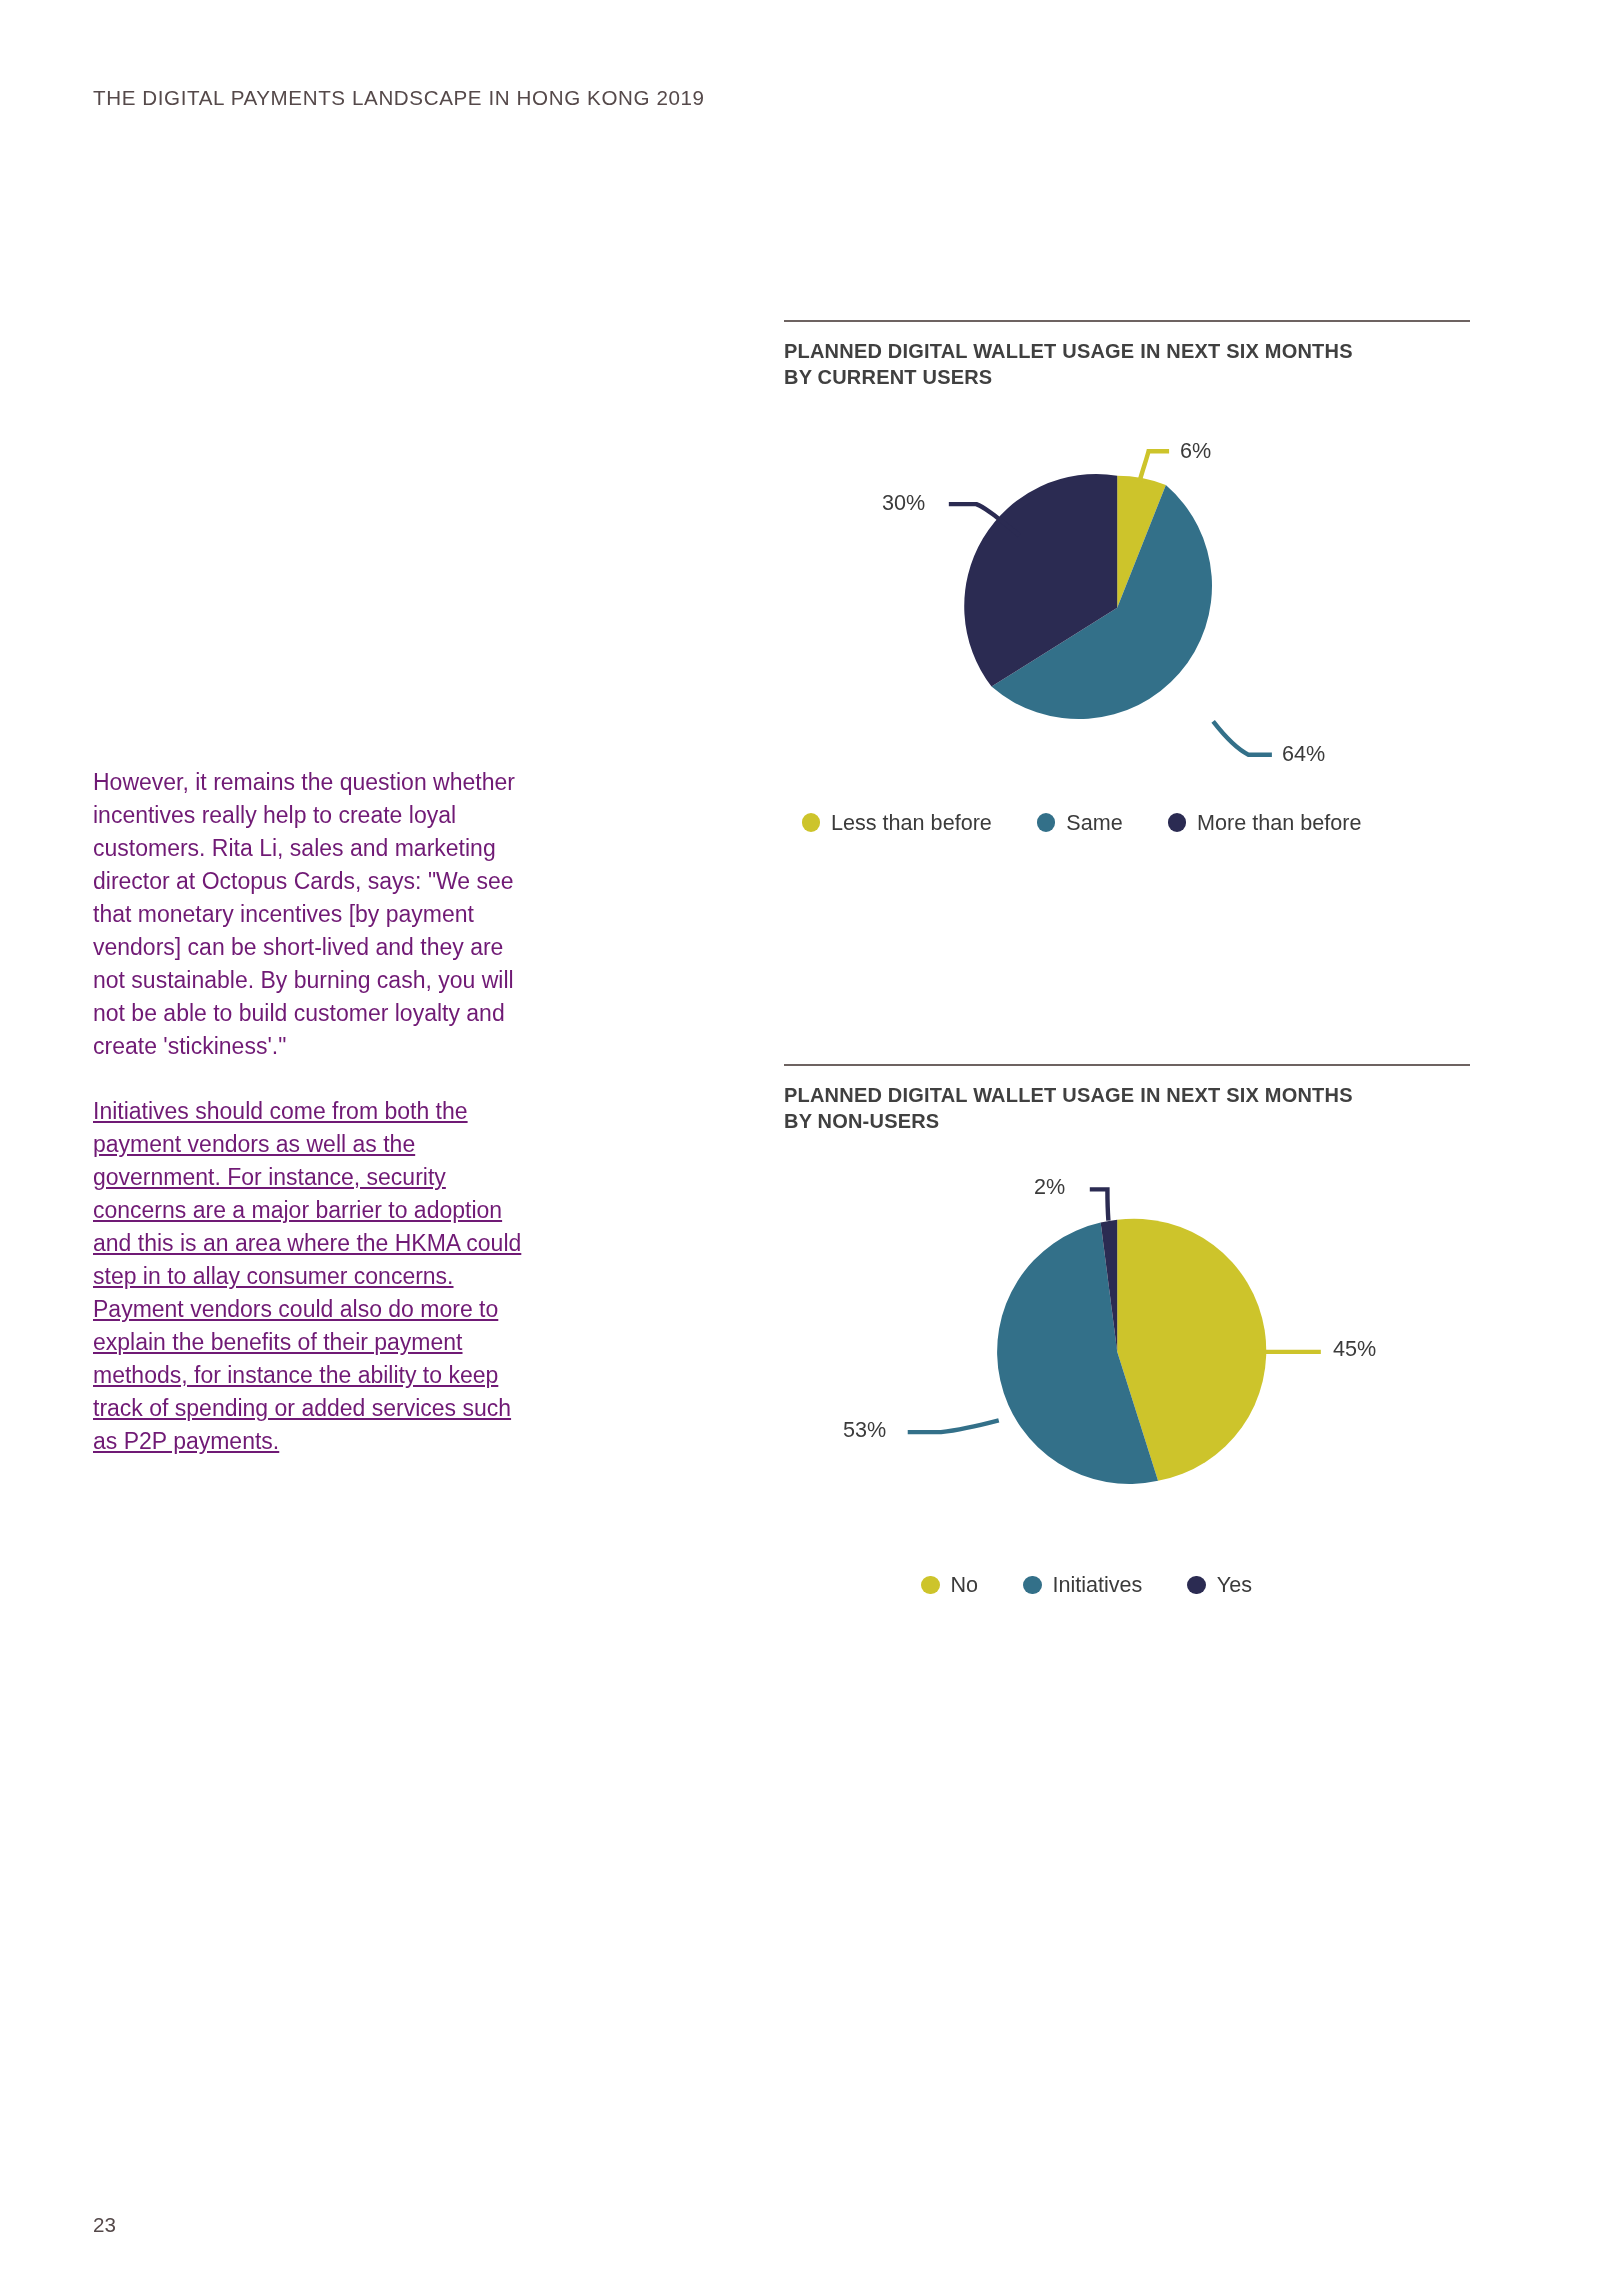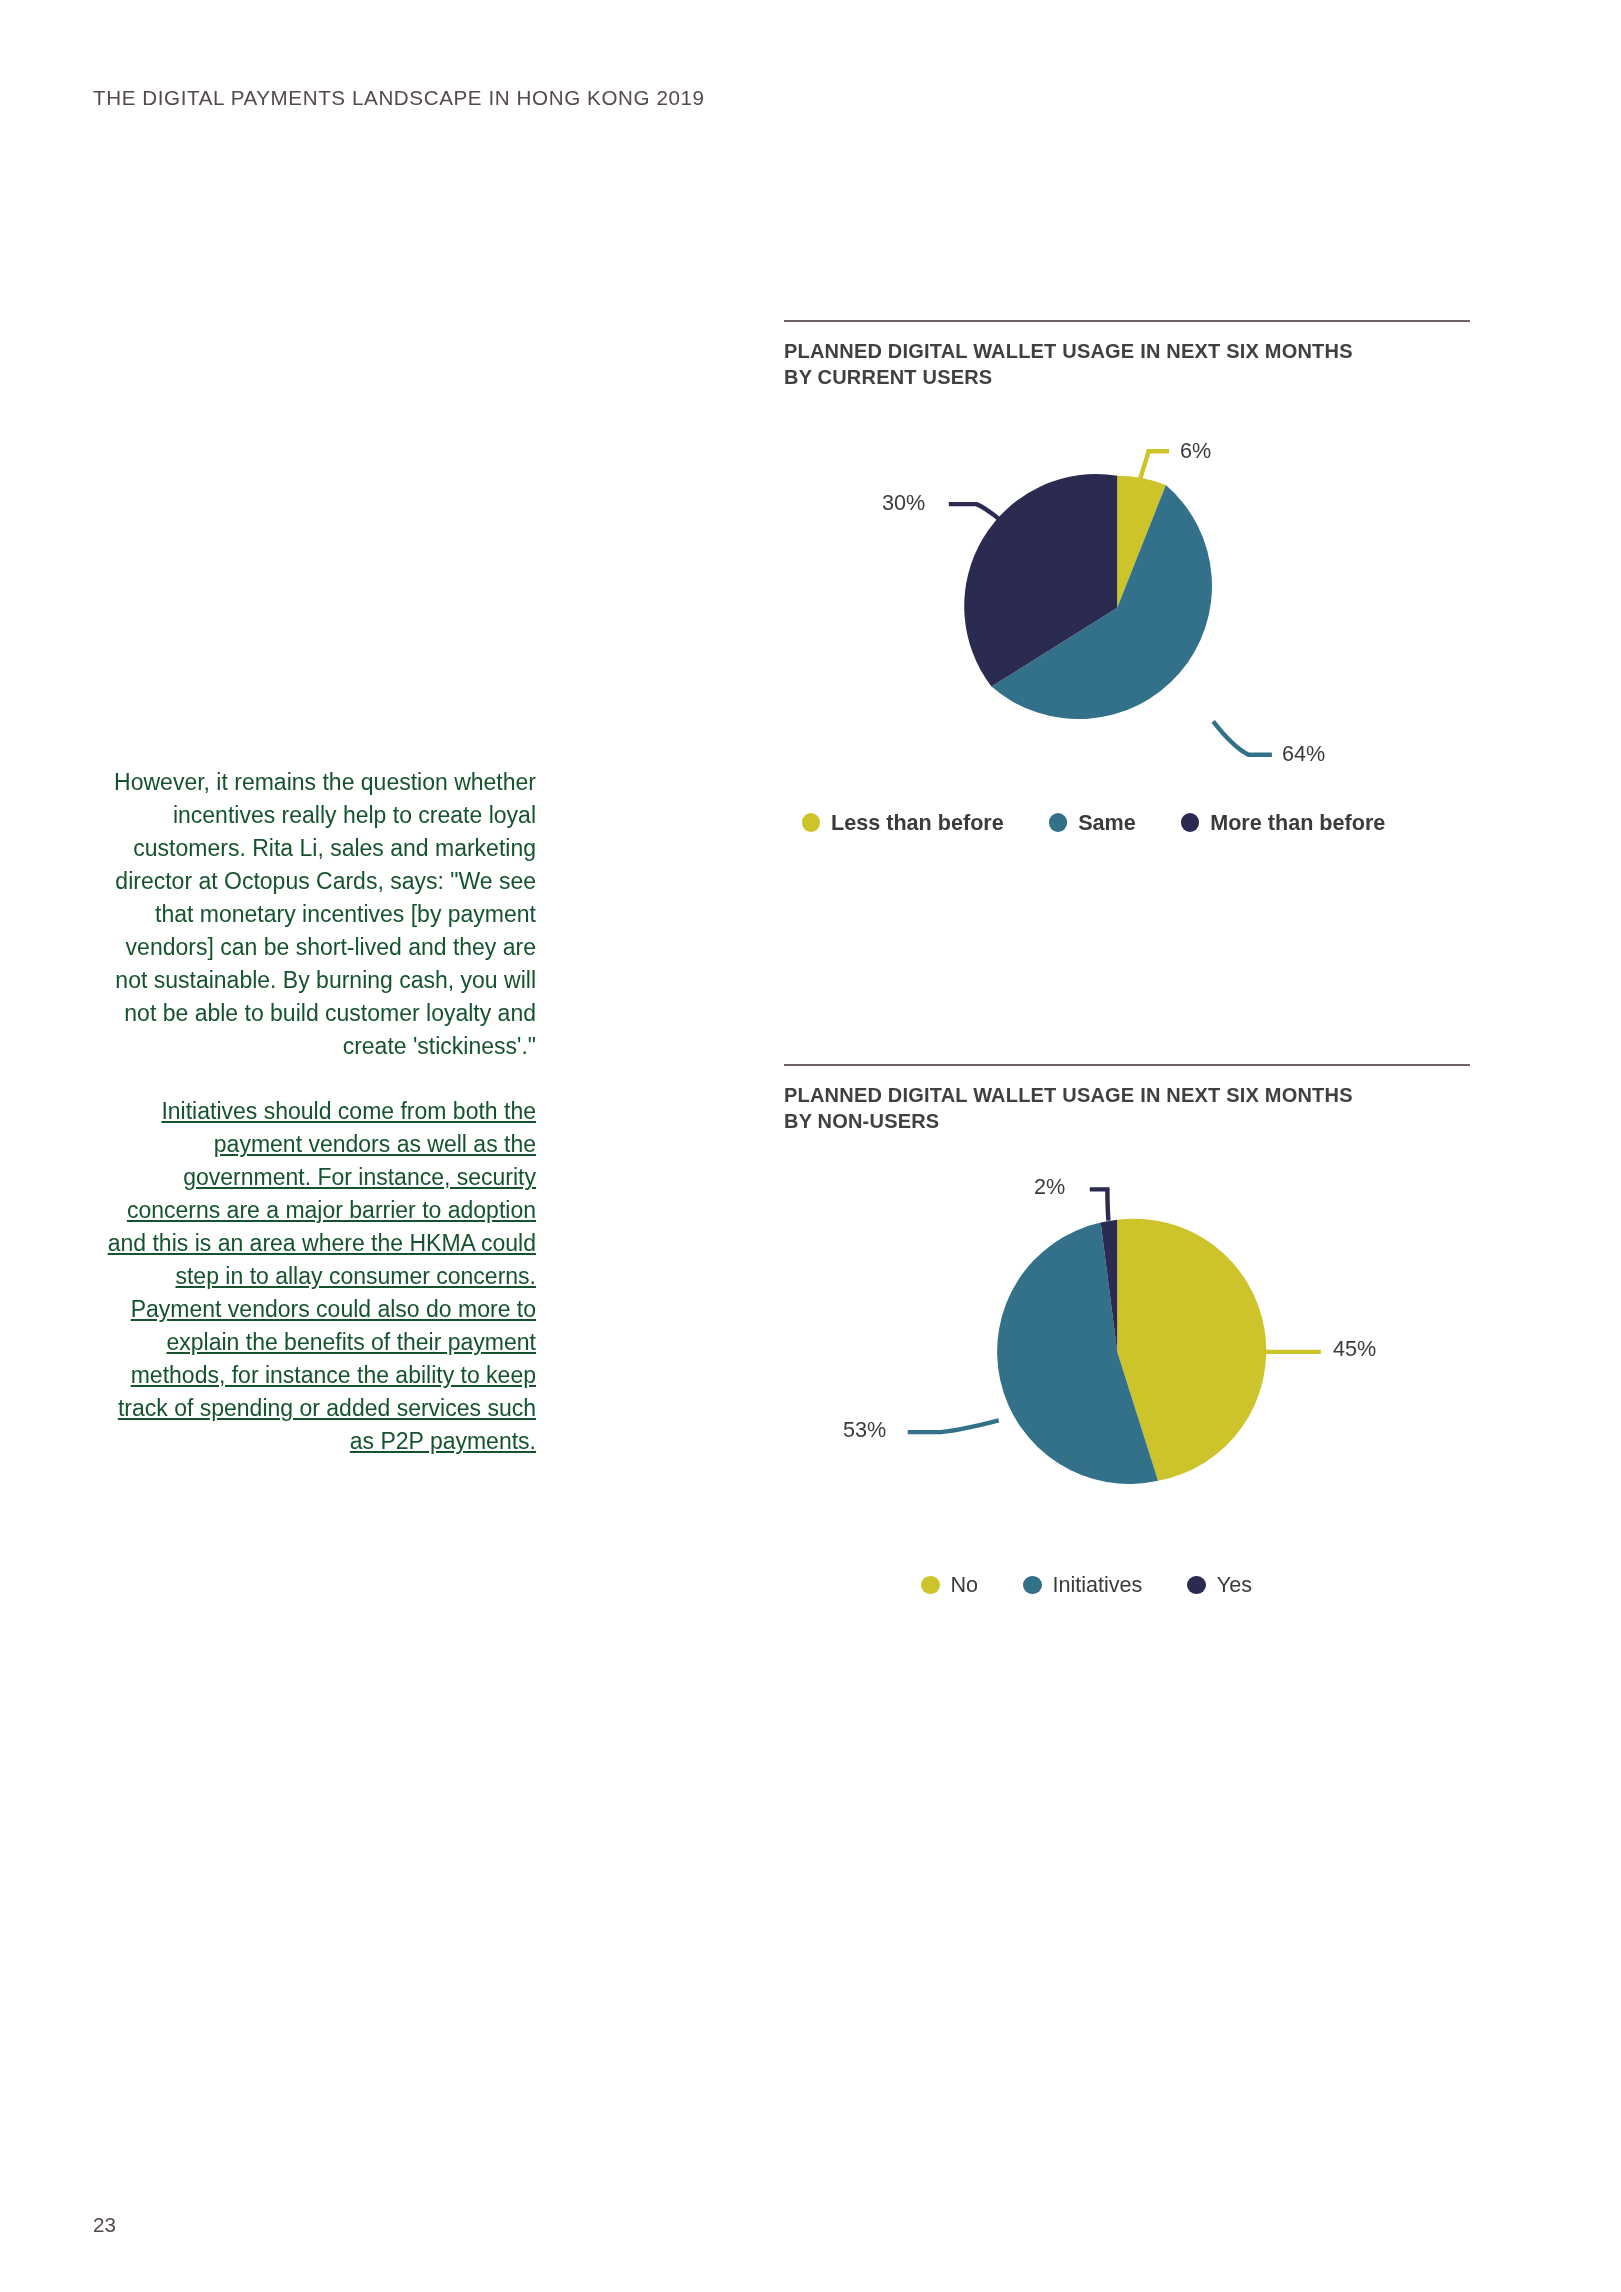--- a/index.html
+++ b/index.html
@@ -31,23 +31,23 @@
   
   .text-column {
     position: absolute;
     left: 93px;
     top: 766px;
     width: 443px;
   }
   .body-paragraph {
     font-size: 23px;
     line-height: 33px;
-    color: #14532d;
+    color: #701a75;
     margin: 0 0 32px 0;
-    text-align: right;
+    text-align: left;
   }
   .body-paragraph:last-child { margin-bottom: 16px; text-decoration: underline; }
 
   
   .page-number {
     position: absolute;
     left: 93px;
     top: 2213px;
     font-size: 20.6px;
     color: #55494a;
@@ -92,21 +92,21 @@
     color: #3b3b3b;
     white-space: nowrap;
   }
 
   
   .chart-legend {
     display: flex;
     align-items: center;
     margin-top: 21.6px;
   }
-  #legend-1 { padding-left: 17.6px; font-weight: bold; }
+  #legend-1 { padding-left: 17.6px; }
   #legend-2 { padding-left: 137px; margin-top: 40px; }
   .legend-entry {
     display: flex;
     align-items: center;
     margin-right: 45px;
   }
   .legend-swatch {
     width: 18.6px;
     height: 18.6px;
     border-radius: 50%;

